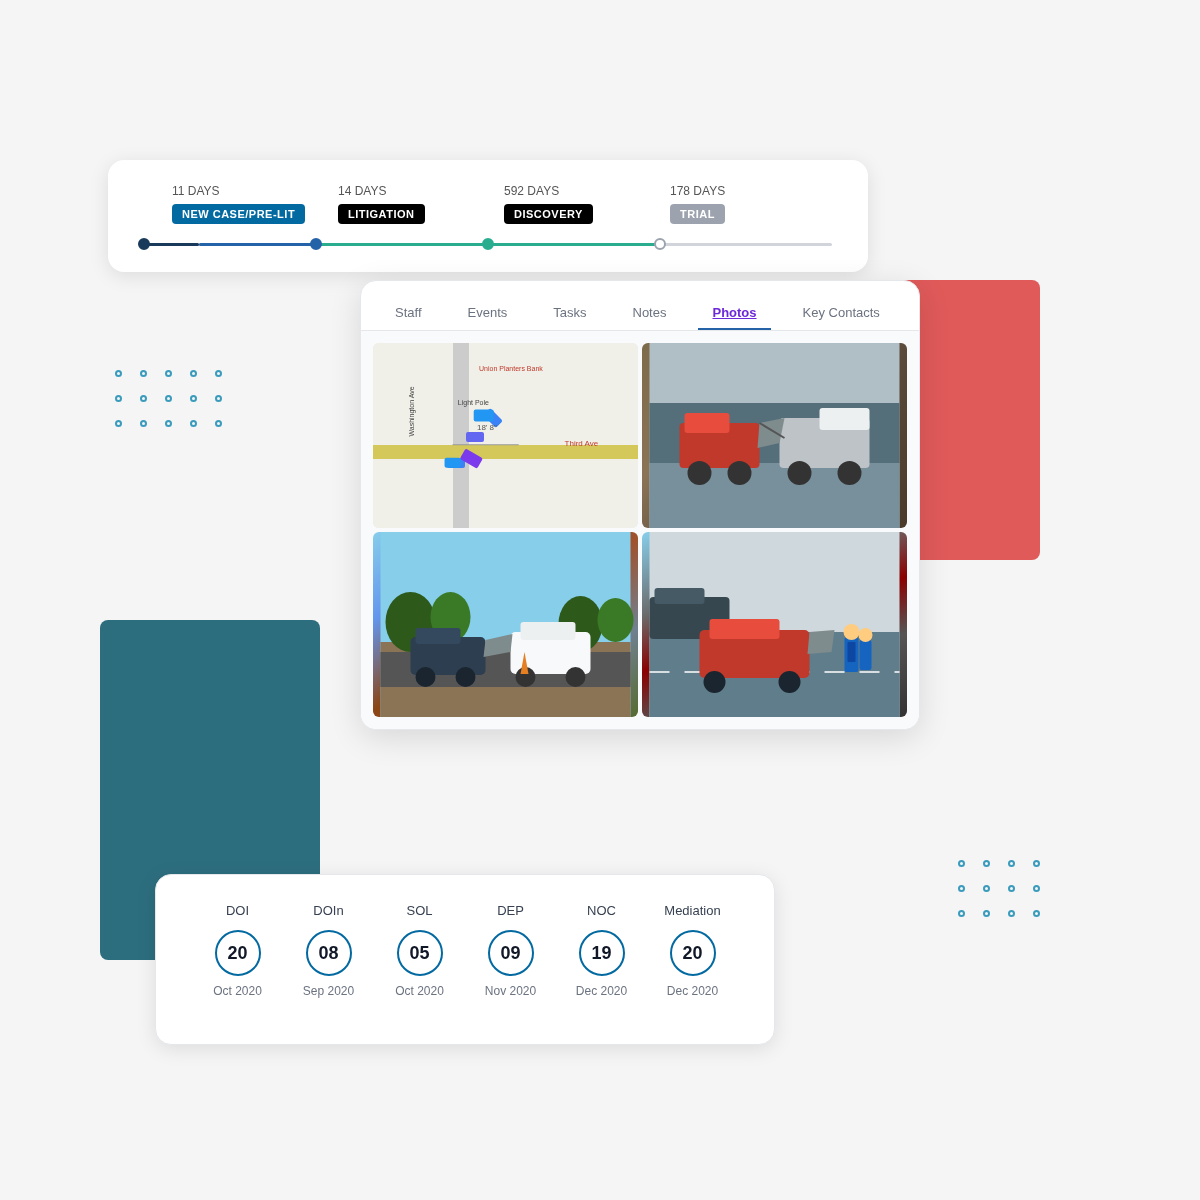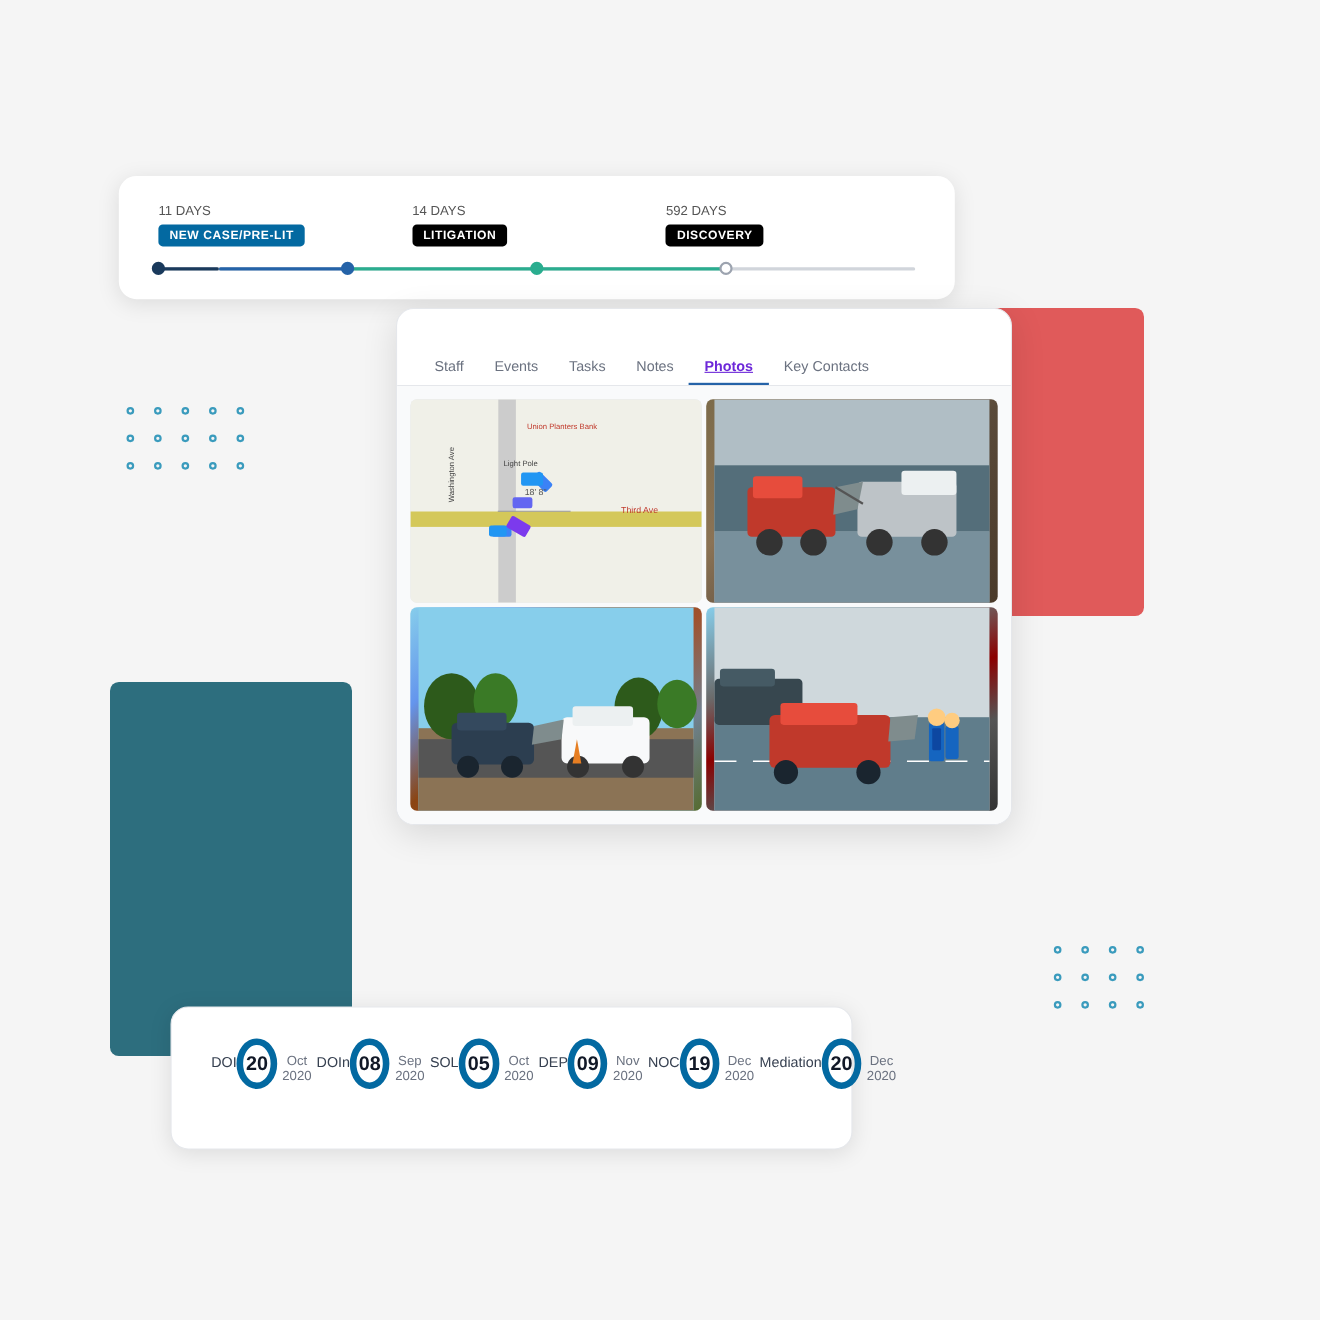--- a/index.html
+++ b/index.html
@@ -69,20 +69,21 @@
       background: white;
       border-radius: 16px;
       padding: 24px 36px 20px;
       box-shadow: 0 4px 20px rgba(0,0,0,0.1);
       z-index: 2;
     }
     .timeline-stages {
       display: flex;
       gap: 4px;
       margin-bottom: 12px;
+      margin-left: 28px;
     }
     .stage {
       flex: 1;
     }
     .stage-days {
       font-size: 12px;
       color: #555;
       margin-bottom: 6px;
       font-weight: 500;
     }
@@ -163,22 +164,21 @@
       border-radius: 16px;
       box-shadow: 0 8px 32px rgba(0,0,0,0.12);
       z-index: 3;
       overflow: hidden;
       border: 1px solid #e5e7eb;
     }
     .photos-tabs {
       display: flex;
       padding: 16px 20px 0;
       border-bottom: 1px solid #e5e7eb;
-      gap: 0;
-      margin-top: 20px;
+      gap: 18px;
     }
     .tab {
       padding: 8px 14px;
       font-size: 13px;
       color: #6b7280;
       cursor: pointer;
       border-bottom: 2px solid transparent;
       white-space: nowrap;
     }
     .tab.active {
@@ -265,34 +265,35 @@
       z-index: 2;
       border: 1px solid #e5e7eb;
     }
     .dates-headers {
       display: flex;
       justify-content: space-between;
       margin-bottom: 18px;
     }
     .date-col {
       display: flex;
+      flex-direction: column;
       align-items: center;
       flex: 1;
     }
     .date-col-label {
       font-size: 13px;
       color: #374151;
       font-weight: 500;
       margin-bottom: 12px;
     }
     .date-circle {
       width: 46px;
       height: 46px;
       border-radius: 50%;
-      border: 6px solid #0369a1;
+      border: 2px solid #0369a1;
       display: flex;
       align-items: center;
       justify-content: center;
       font-size: 18px;
       font-weight: 700;
       color: #111827;
       margin-bottom: 8px;
     }
     .date-month {
       font-size: 12px;
@@ -345,20 +346,24 @@
       <div class="stage-days">11 DAYS</div>
       <span class="stage-badge badge-dark">NEW CASE/PRE-LIT</span>
     </div>
       <div class="stage">
       <div class="stage-days">14 DAYS</div>
       <span class="stage-badge badge-blue">LITIGATION</span>
     </div>
       <div class="stage">
       <div class="stage-days">592 DAYS</div>
       <span class="stage-badge badge-teal">DISCOVERY</span>
+    </div>
+      <div class="stage">
+      <div class="stage-days">178 DAYS</div>
+      <span class="stage-badge badge-gray">TRIAL</span>
     </div>
     </div>
   <div class="timeline-line-container">
     <div class="timeline-track"></div>
     <div class="timeline-progress-1"></div>
     <div class="timeline-progress-2"></div>
     <div class="timeline-progress-3"></div>
     <div class="timeline-dot dot-1"></div>
     <div class="timeline-dot dot-2"></div>
     <div class="timeline-dot dot-3"></div>

